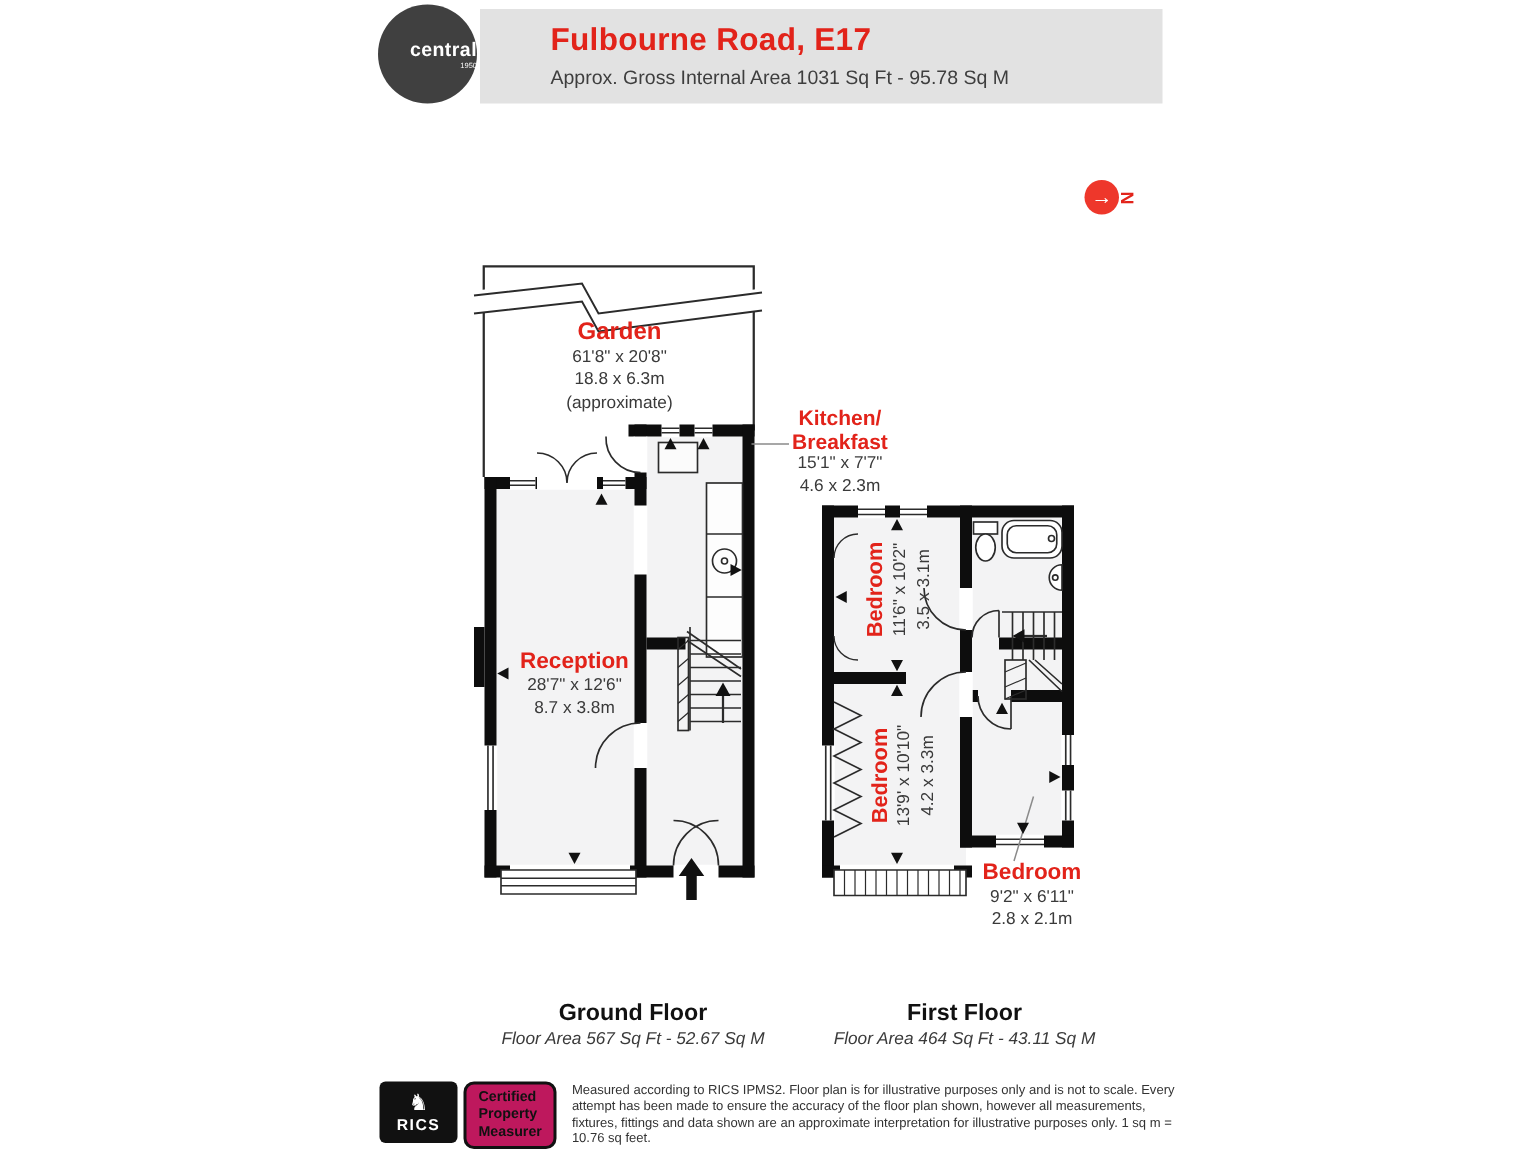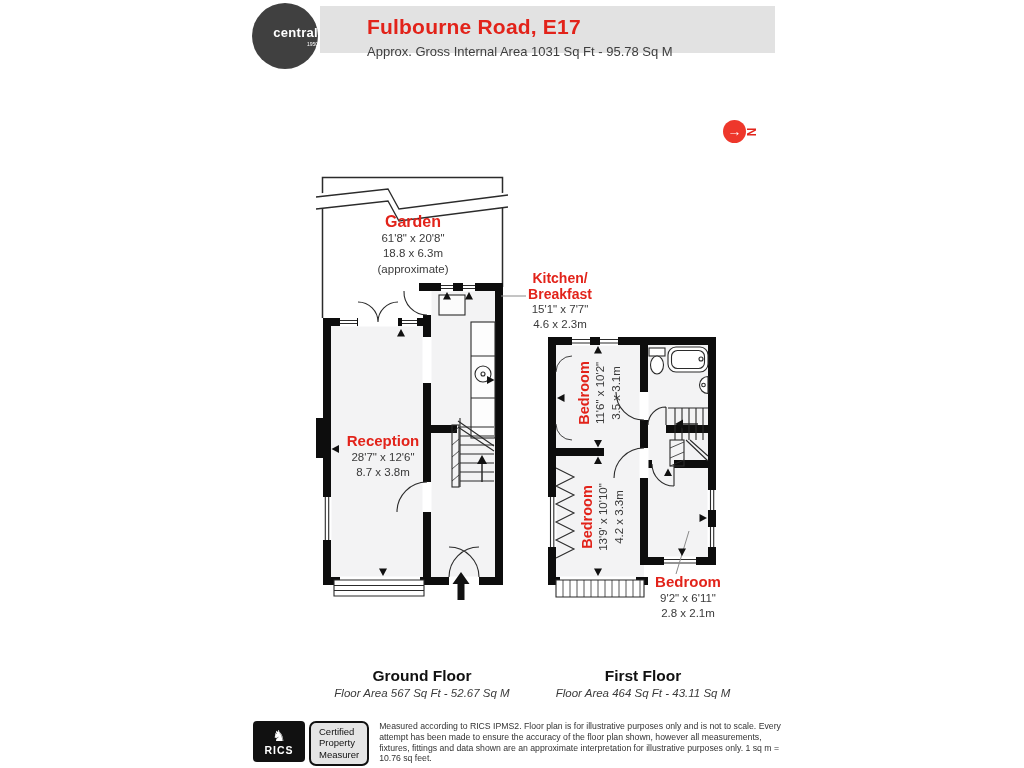--- a/index.html
+++ b/index.html
@@ -2,21 +2,21 @@
 <html><head>
 <meta charset="utf-8">
 <style>
   html,body { margin:0; padding:0; background:#ffffff; }
   #page {
     position:relative; width:1024px; height:768px; overflow:hidden;
     background:#ffffff; font-family:"Liberation Sans", sans-serif;
   }
   
   .header-bar {
-    position:absolute; left:320px; top:6px; width:455px; height:47px;
+    position:absolute; left:320px; top:6px; width:455px; height:63px;
     background:#e2e2e2; box-sizing:border-box; padding:9px 0 0 47px;
   }
   .header-title { color:#e2231a; font-size:21px; font-weight:bold; letter-spacing:.2px; }
   .header-subtitle { color:#3e3e3e; font-size:13px; margin-top:5px; }
   .logo-circle {
     position:absolute; left:252px; top:3px; width:66px; height:66px; border-radius:50%;
     background:#404040; display:flex; flex-direction:column; justify-content:center; align-items:flex-end;
   }
   .logo-text { color:#fff; font-weight:bold; font-size:13px; letter-spacing:.3px; margin-left:14px; }
   .logo-sub { color:#fff; font-size:5px; margin-left:34px; margin-top:1px; }
@@ -50,21 +50,21 @@
   .footer { position:absolute; left:253px; top:721px; width:534px; display:flex; gap:10px; }
   .badges { display:flex; gap:4px; align-items:flex-start; }
   .rics-badge {
     width:52px; height:41px; background:#111; border-radius:4px; color:#fff;
     display:flex; flex-direction:column; align-items:center; justify-content:center;
   }
   .rics-lion { font-size:15px; line-height:1; }
   .rics-text { font-size:10.5px; font-weight:bold; letter-spacing:1px; margin-top:1px; }
   .cpm-badge {
     border:2.2px solid #111; border-radius:7px; padding:3px 8px 2px 8px; box-sizing:border-box; height:45px;
-    font-size:9.5px; font-weight:normal; color:#111; line-height:1.2; background:#e5e5e5;
+    font-size:9.5px; font-weight:bold; color:#111; line-height:1.2; background:#be185d;
   }
   .footer-text { flex:1; display:flex; flex-direction:column; }
   .disclaimer { font-size:8.7px; color:#333; line-height:1.24; }
   .footer-row { display:flex; align-items:flex-end; margin-top:2px; }
   .website { font-size:12.5px; font-weight:bold; color:#111; }
 </style>
 </head>
 <body>
 
 <div id="page">

